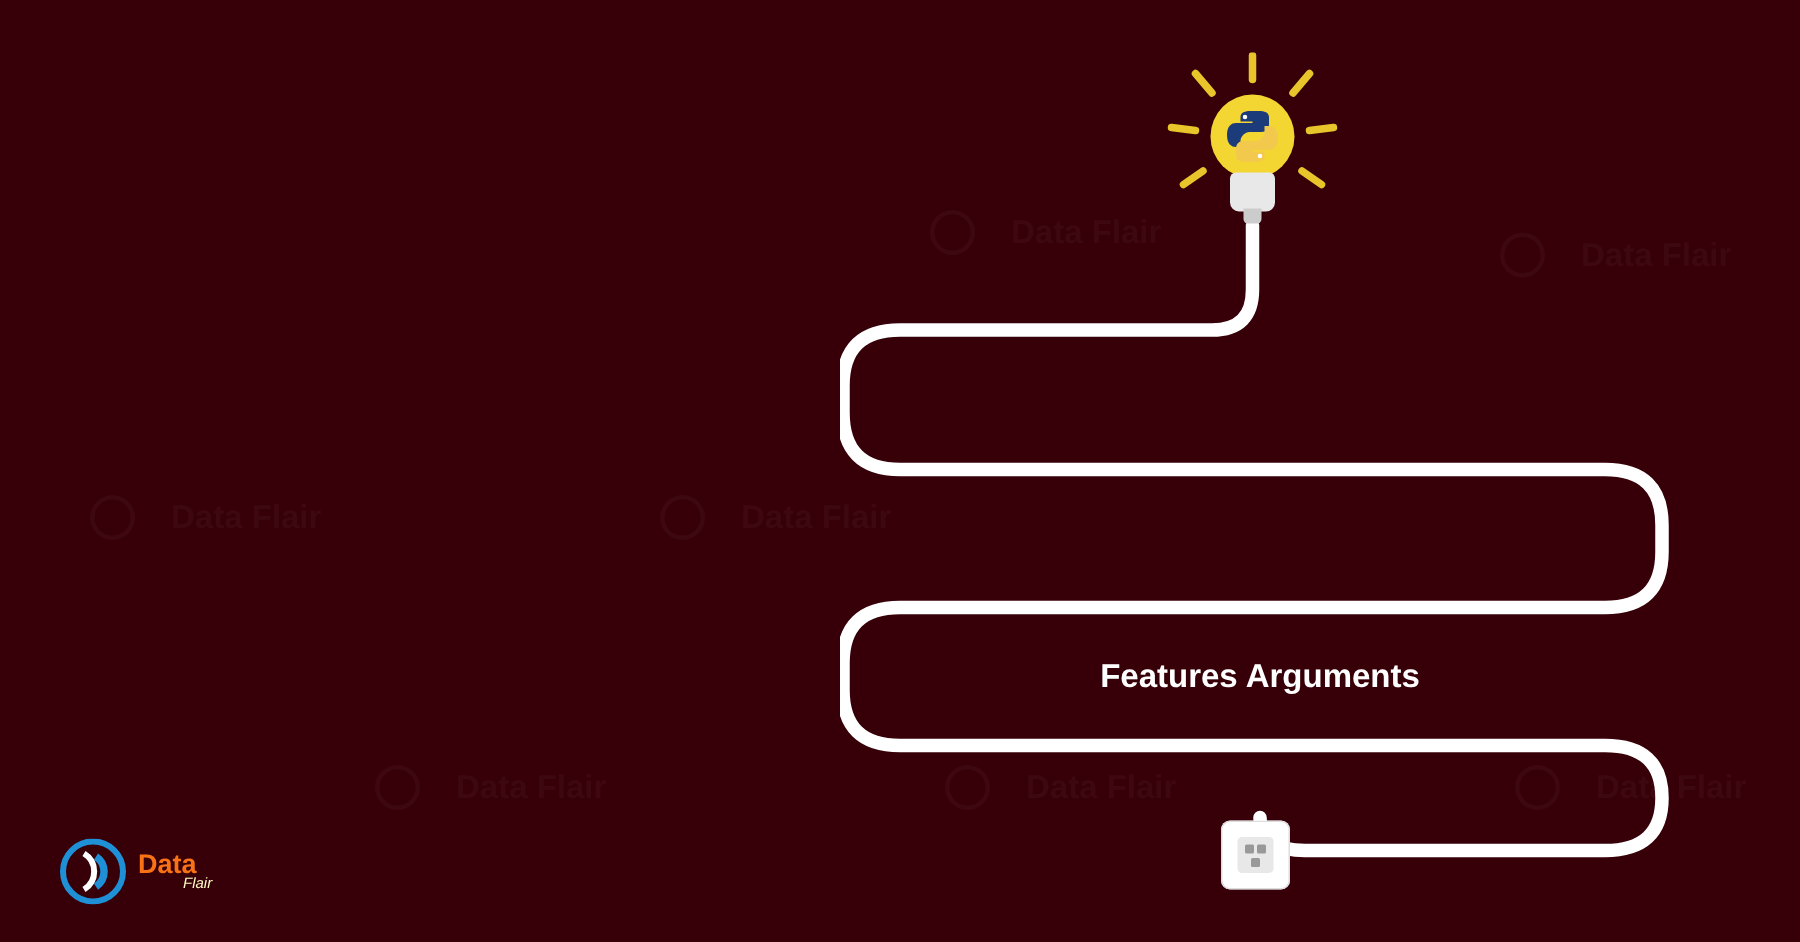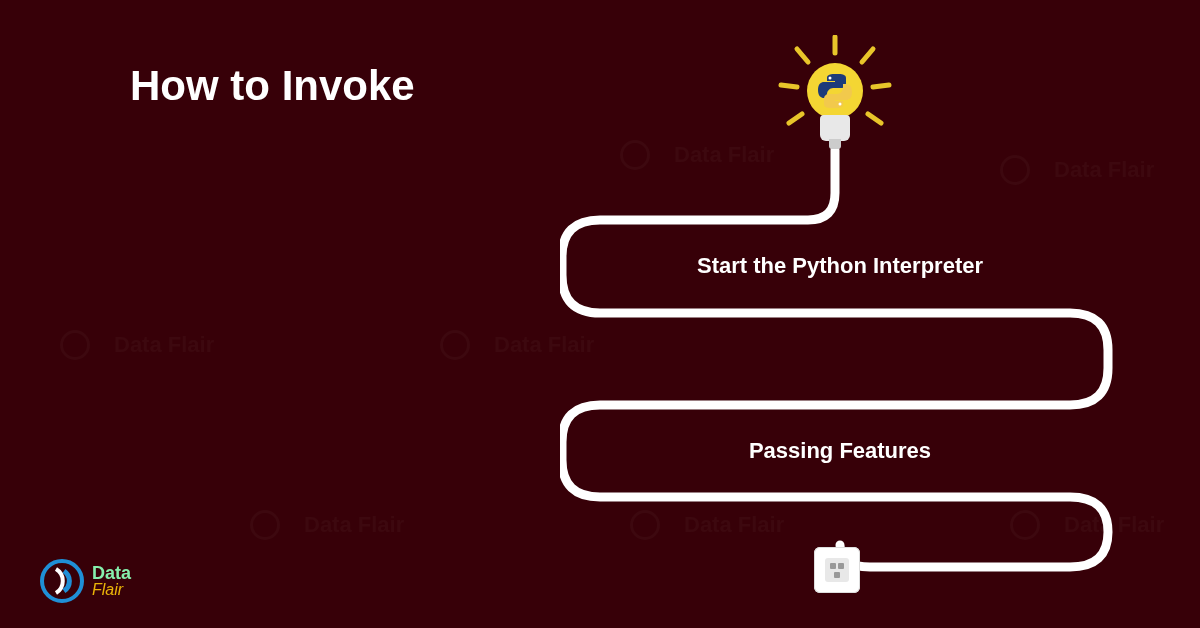--- a/index.html
+++ b/index.html
@@ -47,22 +47,22 @@
   .logo-icon {
     width: 44px;
     height: 44px;
     position: relative;
   }
   .logo-text {
     color: #fff;
     font-size: 18px;
     line-height: 1;
   }
-  .logo-text .top { color: #86efac; font-weight: bold; }
-  .logo-text .bot { color: #eab308; font-style: italic; font-size: 16px; }
+  .logo-text .top { color: #f97316; font-weight: bold; }
+  .logo-text .bot { color: #fef9c3; font-style: italic; font-size: 10px; margin-left: 30px; }
   .diagram {
     position: absolute;
     top: 35px;
     left: 560px;
     width: 580px;
     height: 570px;
   }
   .bulb {
     position: absolute;
     top: 0;
@@ -169,21 +169,20 @@
 <div class="watermark" style="top:510px;left:630px">
     <span class="wm-icon"></span>
     <span>Data Flair</span>
   </div>
 <div class="watermark" style="top:510px;left:1010px">
     <span class="wm-icon"></span>
     <span>Data Flair</span>
   </div>
 
 <div class="title">
-  <div>How to Invoke</div>
 </div>
 
 <div class="logo">
   <div class="logo-icon">
     <svg viewBox="0 0 44 44" width="44" height="44">
       <circle cx="22" cy="22" r="20" fill="none" stroke="#1f8fd6" stroke-width="4"></circle>
       <path d="M 16 10 A 14 14 0 0 1 16 34" fill="none" stroke="#fff" stroke-width="4"></path>
       <path d="M 24 12 A 12 12 0 0 1 24 32" fill="none" stroke="#1f8fd6" stroke-width="5"></path>
     </svg>
   </div>
@@ -233,22 +232,21 @@
     <svg class="bulb-python" viewBox="0 0 36 36">
       <path fill="#1c3b7a" d="M17 1c-4 0-7 1-7 4v3h8v1H7c-3 0-6 2-6 8s3 8 6 8h3v-4c0-3 3-6 6-6h8c3 0 5-2 5-5V5c0-3-3-4-7-4h-5z"></path>
       <circle cx="13" cy="5" r="1.5" fill="#fff"></circle>
       <path fill="#f2c94c" d="M19 35c4 0 7-1 7-4v-3h-8v-1h11c3 0 6-2 6-8s-3-8-6-8h-3v4c0 3-3 6-6 6h-8c-3 0-5 2-5 5v5c0 3 3 4 7 4h5z"></path>
       <circle cx="23" cy="31" r="1.5" fill="#fff"></circle>
     </svg>
     <div class="bulb-base"></div>
     <div class="bulb-tip"></div>
   </div>
 
-  <div class="label" style="top:218px;left:110px;width:340px">Start the Python Interpreter</div>
-  <div class="label" style="top:403px;left:140px;width:280px">Passing Features</div>
+  <div class="label" style="top:403px;left:140px;width:280px">Features Arguments</div>
 
   <div class="plug">
     <div class="plug-box">
       <div class="plug-inner">
         <div class="plug-dot" style="top:5px;left:5px"></div>
         <div class="plug-dot" style="top:5px;right:5px"></div>
         <div class="plug-dot" style="bottom:4px;left:9px"></div>
       </div>
     </div>
   </div>

